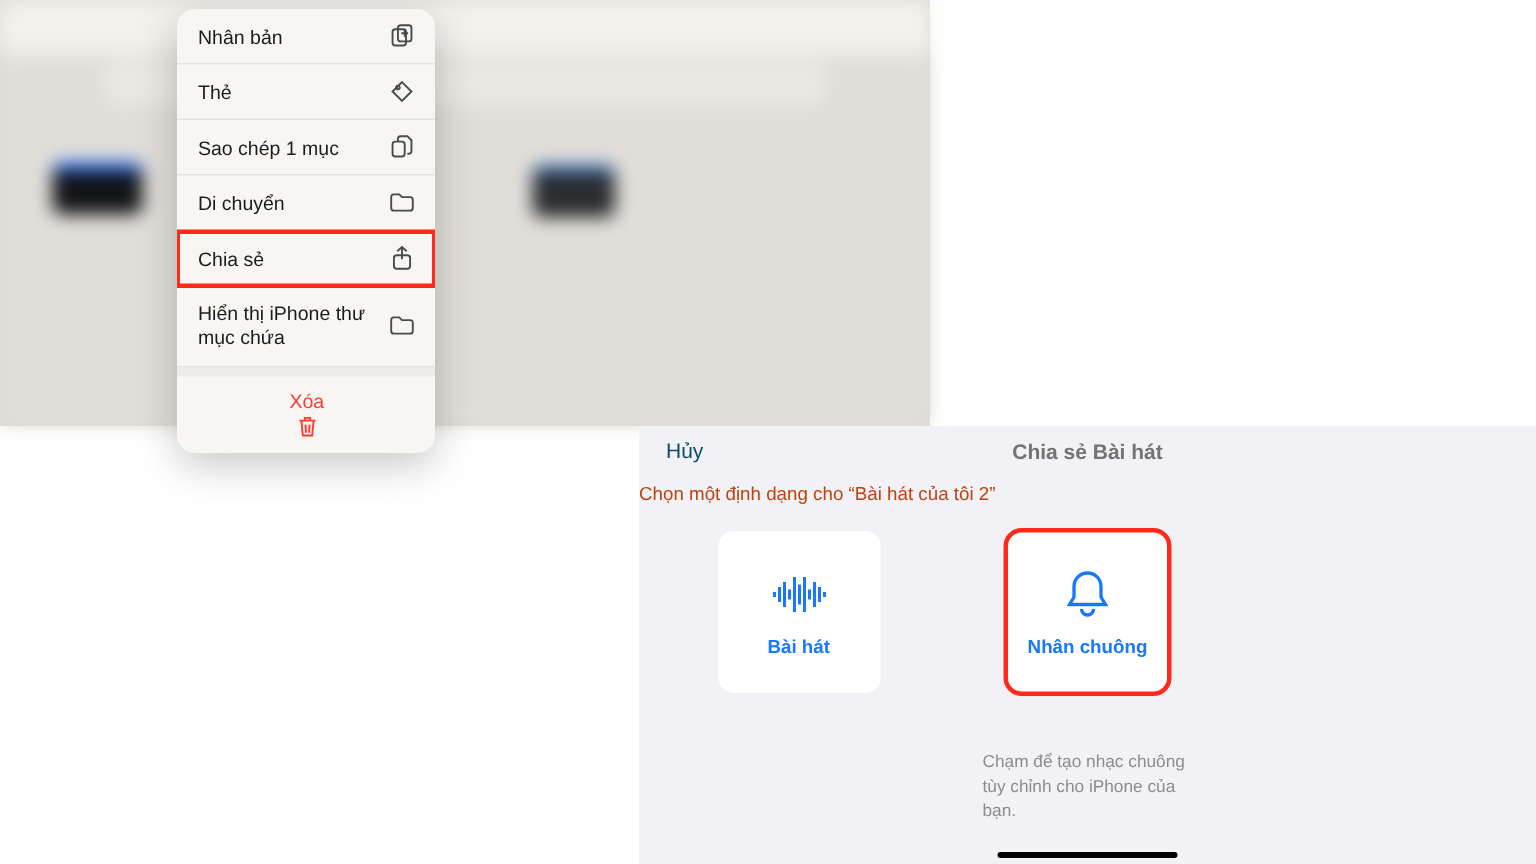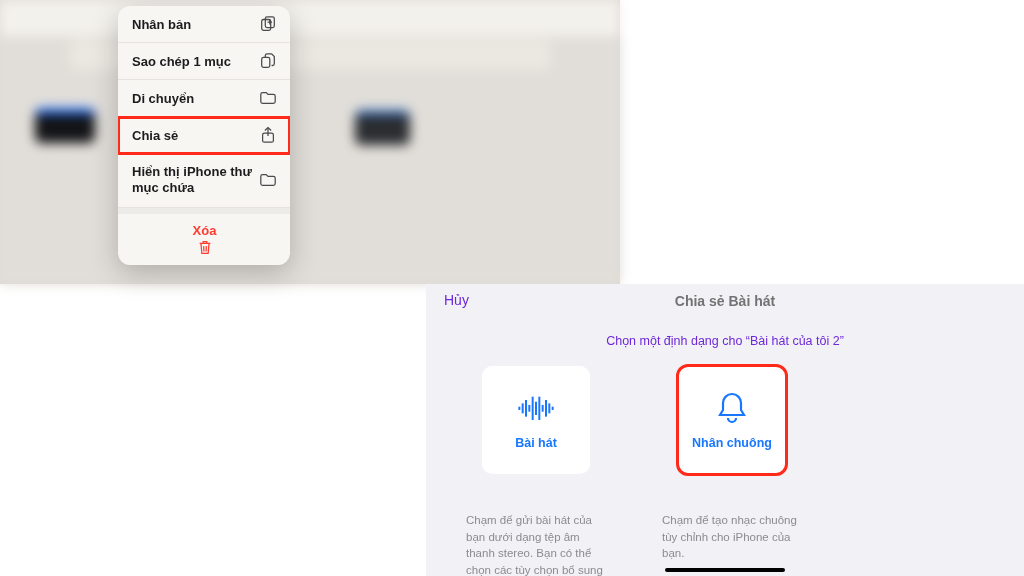--- a/index.html
+++ b/index.html
@@ -21,21 +21,20 @@
   .blur-thumb.a { left: 35px; top: 108px; width: 60px; height: 35px; background: #131417; border-top: 6px solid #1f6fff; }
   .blur-thumb.b { left: 355px; top: 110px; width: 55px; height: 35px; background: #2b2d31; border-top: 5px solid #2f6dbf; }
   .blur-header { position: absolute; top: 0; left: 0; right: 0; height: 36px; background: #f3f1ec; }
   .blur-row { position: absolute; top: 40px; left: 70px; right: 70px; height: 30px; background: #ebe8e2; border-radius: 8px; }
 
   .ctx-menu {
     position: absolute; left: 118px; top: 6px; width: 172px;
     background: #f8f6f3; border-radius: 12px;
     box-shadow: 0 8px 28px rgba(0,0,0,.22);
     overflow: hidden;
-    font-weight: bold;
   }
   .ctx-item {
     display: flex; align-items: center; justify-content: space-between;
     padding: 9px 13px 9px 14px; font-size: 13px; color: #1c1c1e;
     border-bottom: 1px solid #e6e3de;
   }
   .ctx-item.tall { padding-top: 10px; padding-bottom: 10px; line-height: 1.25; }
   .ctx-item:last-child { border-bottom: none; }
   .ctx-item.danger { color: #ff3b30; border-top: 6px solid #ecebe7; flex-direction: column; }
   .ctx-item.highlight { outline: 3px solid #ff2a1a; outline-offset: -2px; position: relative; z-index: 2; }
@@ -45,24 +44,24 @@
 
   
   .pane-bottom {
     position: absolute; left: 426px; top: 284px; width: 598px; height: 292px;
     background: #f2f2f6;
   }
   .share-header {
     position: relative; height: 34px; display: flex; align-items: center; justify-content: center;
   }
   .share-cancel {
-    position: absolute; left: 18px; top: 8px; font-size: 14px; color: #6d28d9;
+    position: absolute; left: 18px; top: 8px; font-size: 14px; color: #0c4a6e;
   }
   .share-title { font-size: 14px; font-weight: 600; color: #737373; }
-  .share-subtitle { text-align: center; font-size: 12.5px; color: #6d28d9; margin-top: 16px; }
+  .share-subtitle { text-align: left; font-size: 12.5px; color: #c2410c; margin-top: 4px; }
 
   .share-cards {
     display: flex; justify-content: center; gap: 56px; margin-top: 18px; padding: 0 40px;
   }
   .share-col { width: 140px; display: flex; flex-direction: column; align-items: center; gap: 28px; }
   .share-card {
     width: 108px; height: 108px; background: #fff; border-radius: 10px;
     display: flex; flex-direction: column; align-items: center; justify-content: center;
     gap: 10px;
   }
@@ -93,20 +92,29 @@
 
   <div class="ctx-menu">
     <div class="ctx-item">
       <span>Nhân bản</span>
       <span class="ctx-icon">
         <svg viewBox="0 0 20 20">
             <rect x="3" y="5" width="10" height="12" rx="2"></rect>
             <rect x="7" y="2" width="10" height="12" rx="2"></rect>
             <line x1="12" y1="5.5" x2="12" y2="10.5"></line>
             <line x1="9.5" y1="8" x2="14.5" y2="8"></line>
+          </svg>
+      </span>
+    </div>
+    <div class="ctx-item">
+      <span>Thẻ</span>
+      <span class="ctx-icon">
+        <svg viewBox="0 0 20 20">
+            <path d="M10 3 L17 10 L10 17 L3 10 Z"></path>
+            <circle cx="7" cy="7" r="1.3"></circle>
           </svg>
       </span>
     </div>
     <div class="ctx-item">
       <span>Sao chép 1 mục</span>
       <span class="ctx-icon">
         <svg viewBox="0 0 20 20">
             <rect x="3" y="6" width="9" height="11" rx="2"></rect>
             <path d="M7 6 V4 a2 2 0 0 1 2-2 h5 l3 3 v8 a2 2 0 0 1 -2 2 h-1"></path>
           </svg>
@@ -174,21 +182,20 @@
               <line x1="24" y1="8" x2="24" y2="24"></line>
             <line x1="28" y1="2" x2="28" y2="30"></line>
               <line x1="32" y1="12" x2="32" y2="20"></line>
             <line x1="36" y1="6" x2="36" y2="26"></line>
               <line x1="40" y1="10" x2="40" y2="22"></line>
             <line x1="44" y1="14" x2="44" y2="18"></line>
           </svg>
         </span>
         <span class="share-card-label">Bài hát</span>
       </div>
-      <div class="share-desc">Chạm để gửi bài hát của bạn dưới dạng tệp âm thanh stereo. Bạn có thể chọn các tùy chọn bổ sung</div>
     </div>
 
     <div class="share-col">
       <div class="share-card highlight">
         <span class="share-card-icon">
           <svg viewBox="0 0 40 40" stroke-width="2.2">
             <path d="M20 6 a9 9 0 0 1 9 9 v7 l3 5 H8 l3-5 v-7 a9 9 0 0 1 9-9 Z"></path>
             <path d="M16 30 a4 4 0 0 0 8 0"></path>
           </svg>
         </span>

